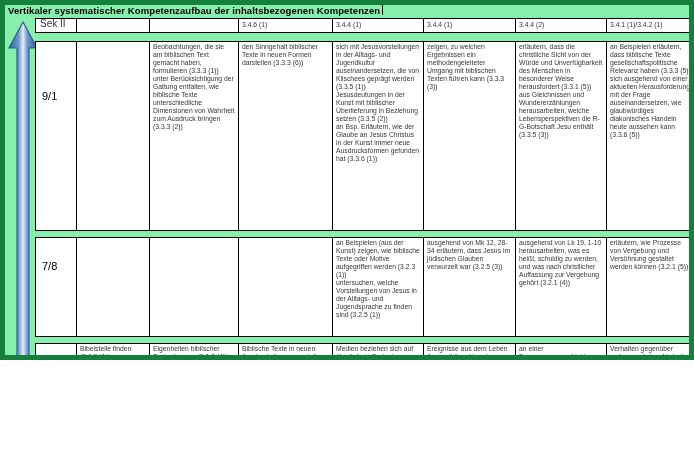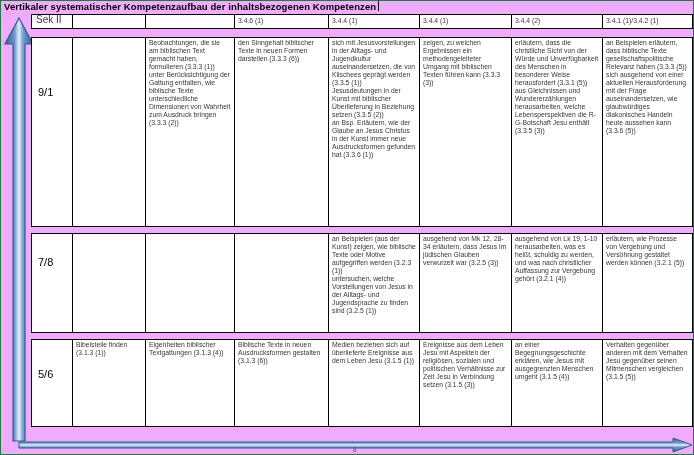--- a/index.html
+++ b/index.html
@@ -1,18 +1,18 @@
 <!DOCTYPE html>
 <html><head>
 <meta charset="utf-8">
 <style>
   html,body{margin:0;padding:0;background:#fff;}
   .page{
-    position:relative;width:694px;height:455px;background:#f0abfc;
-    border:1px solid #15803d;box-sizing:border-box;overflow:hidden;
+    position:relative;width:694px;height:360px;background:#86efac;
+    border:5px solid #15803d;box-sizing:border-box;overflow:hidden;
     font-family:"Liberation Sans",sans-serif;color:#000;
   }
   .doc-title{
     position:absolute;left:3px;top:0px;font-size:9.5px;font-weight:bold;
     white-space:nowrap;letter-spacing:.1px;
   }
   .cursor{display:inline-block;width:1px;height:10px;background:#000;margin-left:2px;vertical-align:-1px;}
   .h-title{
     position:absolute;right:4px;top:426px;font-size:9.5px;font-weight:bold;white-space:nowrap;
   }

